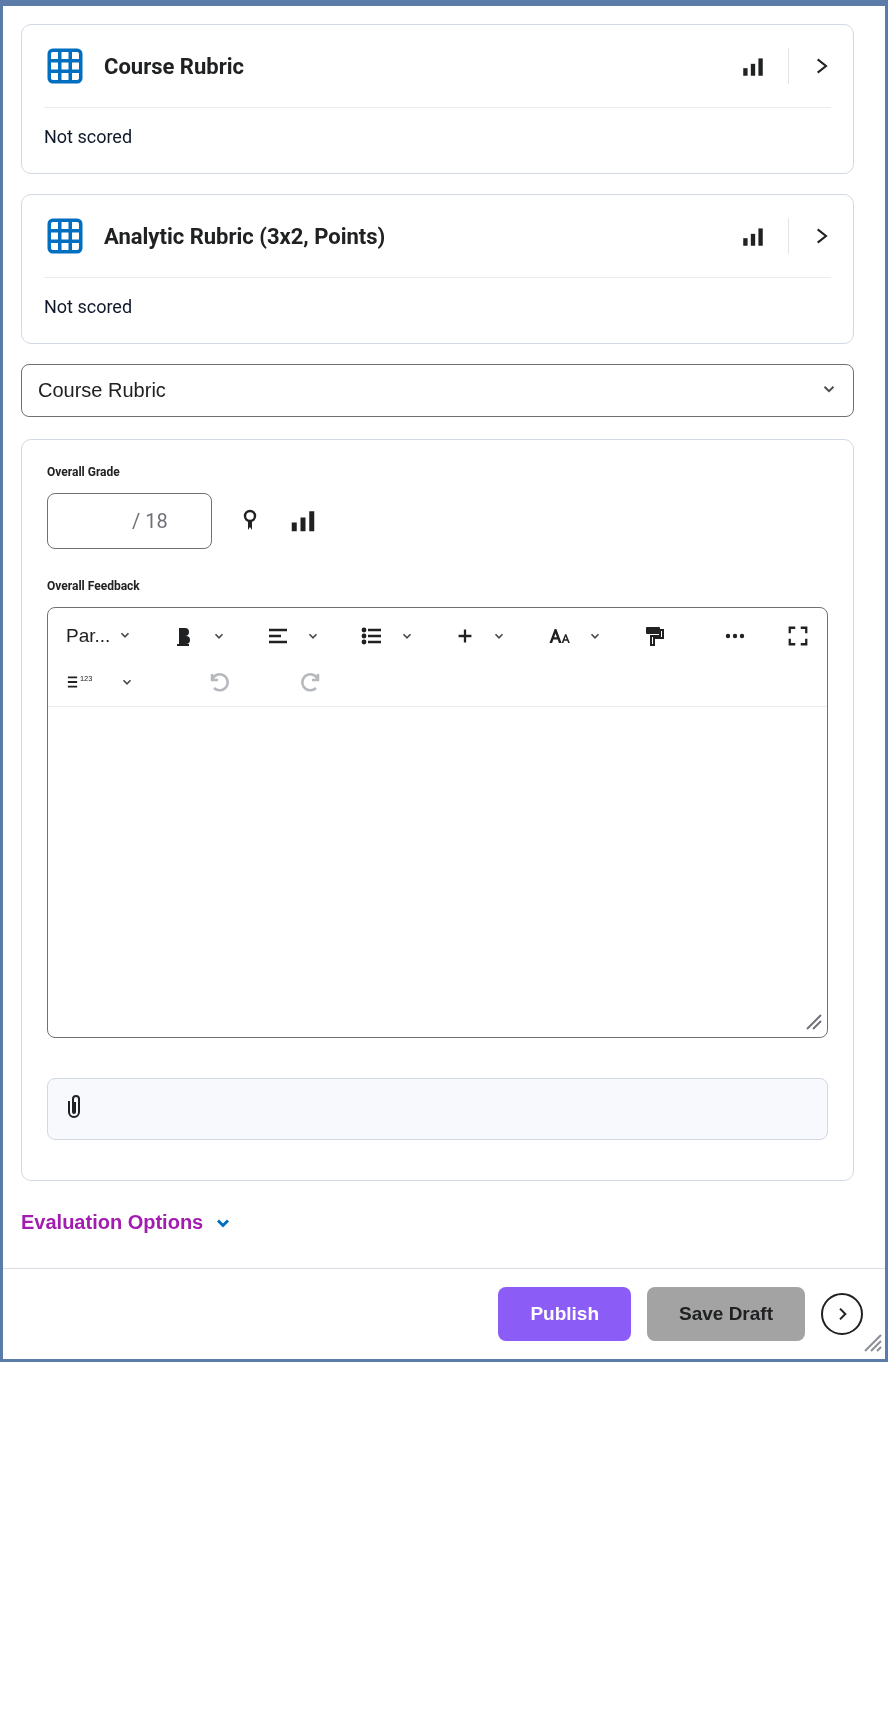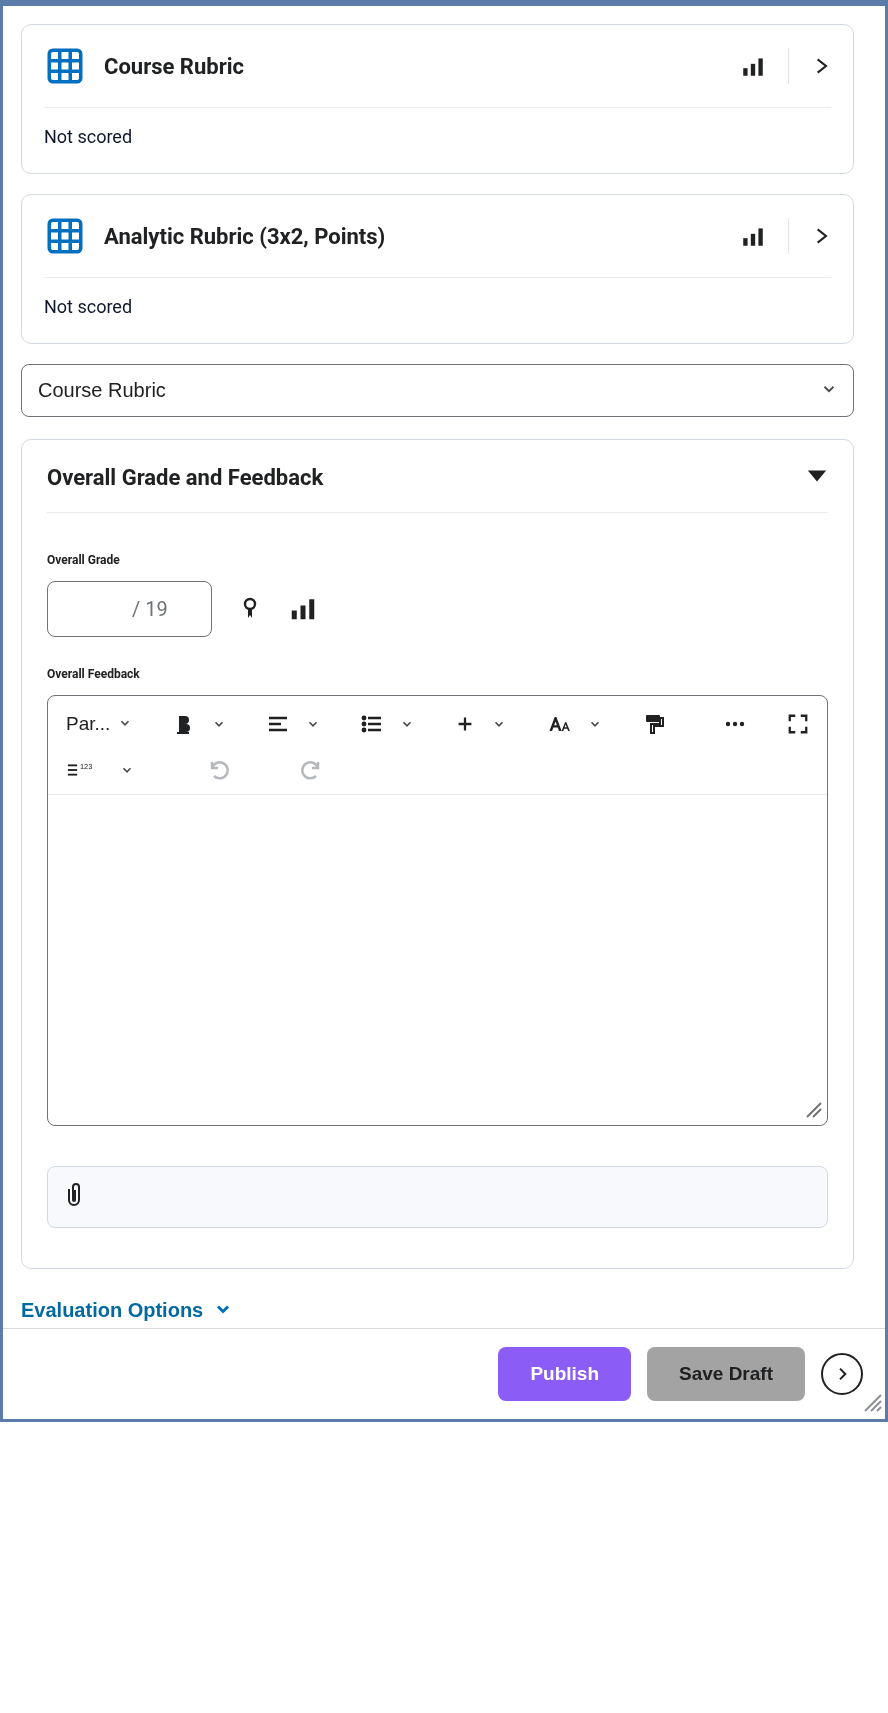--- a/index.html
+++ b/index.html
@@ -210,28 +210,29 @@
     border-radius: 8px;
     background: #f7f9fc;
     height: 62px;
     display: flex;
     align-items: center;
     padding: 0 16px;
     cursor: pointer;
   }
   .eval-options {
     display: inline-flex;
+    align-items: center;
     gap: 10px;
-    color: #0369a1;
+    color: #a21caf;
     font-size: 20px;
     font-weight: 700;
     background: none;
     border: none;
     cursor: pointer;
-    margin: 2px 0 6px 18px;
+    margin: 2px 0 34px 18px;
   }
   .footer {
     border-top: 1px solid #d8dde3;
     padding: 18px 22px;
     display: flex;
     align-items: center;
     justify-content: flex-end;
     gap: 16px;
   }
   .btn {
@@ -338,34 +339,26 @@
   <div class="select-wrap">
     <button class="select" style="text-align:left">Course Rubric</button>
     <span class="select-chevron">
       <svg width="18" height="18" viewBox="0 0 24 24" fill="none" stroke="#494c4e" stroke-width="2.5">
           <polyline points="6 9 12 15 18 9"></polyline>
         </svg>
     </span>
   </div>
 
   <div class="panel">
-    <div class="panel-header">
-      <span class="panel-title">Overall Grade and Feedback</span>
-      <span class="panel-chevron">
-        <svg width="22" height="16" viewBox="0 0 24 16" fill="#202122">
-            <polygon points="2,2 22,2 12,14"></polygon>
-          </svg>
-      </span>
-    </div>
 
     <div class="section-label">Overall Grade</div>
     <div class="grade-row">
       <div class="grade-input-wrap">
         <input class="grade-input" type="text" value="" style="">
-        <span class="grade-denom">/ 19</span>
+        <span class="grade-denom">/ 18</span>
       </div>
       <div class="grade-icons">
         <button>
           <svg width="24" height="30" viewBox="0 0 24 24" fill="#202122">
             <circle cx="12" cy="8" r="5" fill="none" stroke="#202122" stroke-width="2.4"></circle>
             <path d="M10 12 L10 22 L12 19 L14 22 L14 12 Z"></path>
           </svg>
         </button>
         <button>
           <svg width="30" height="30" viewBox="0 0 24 24" fill="#202122">

